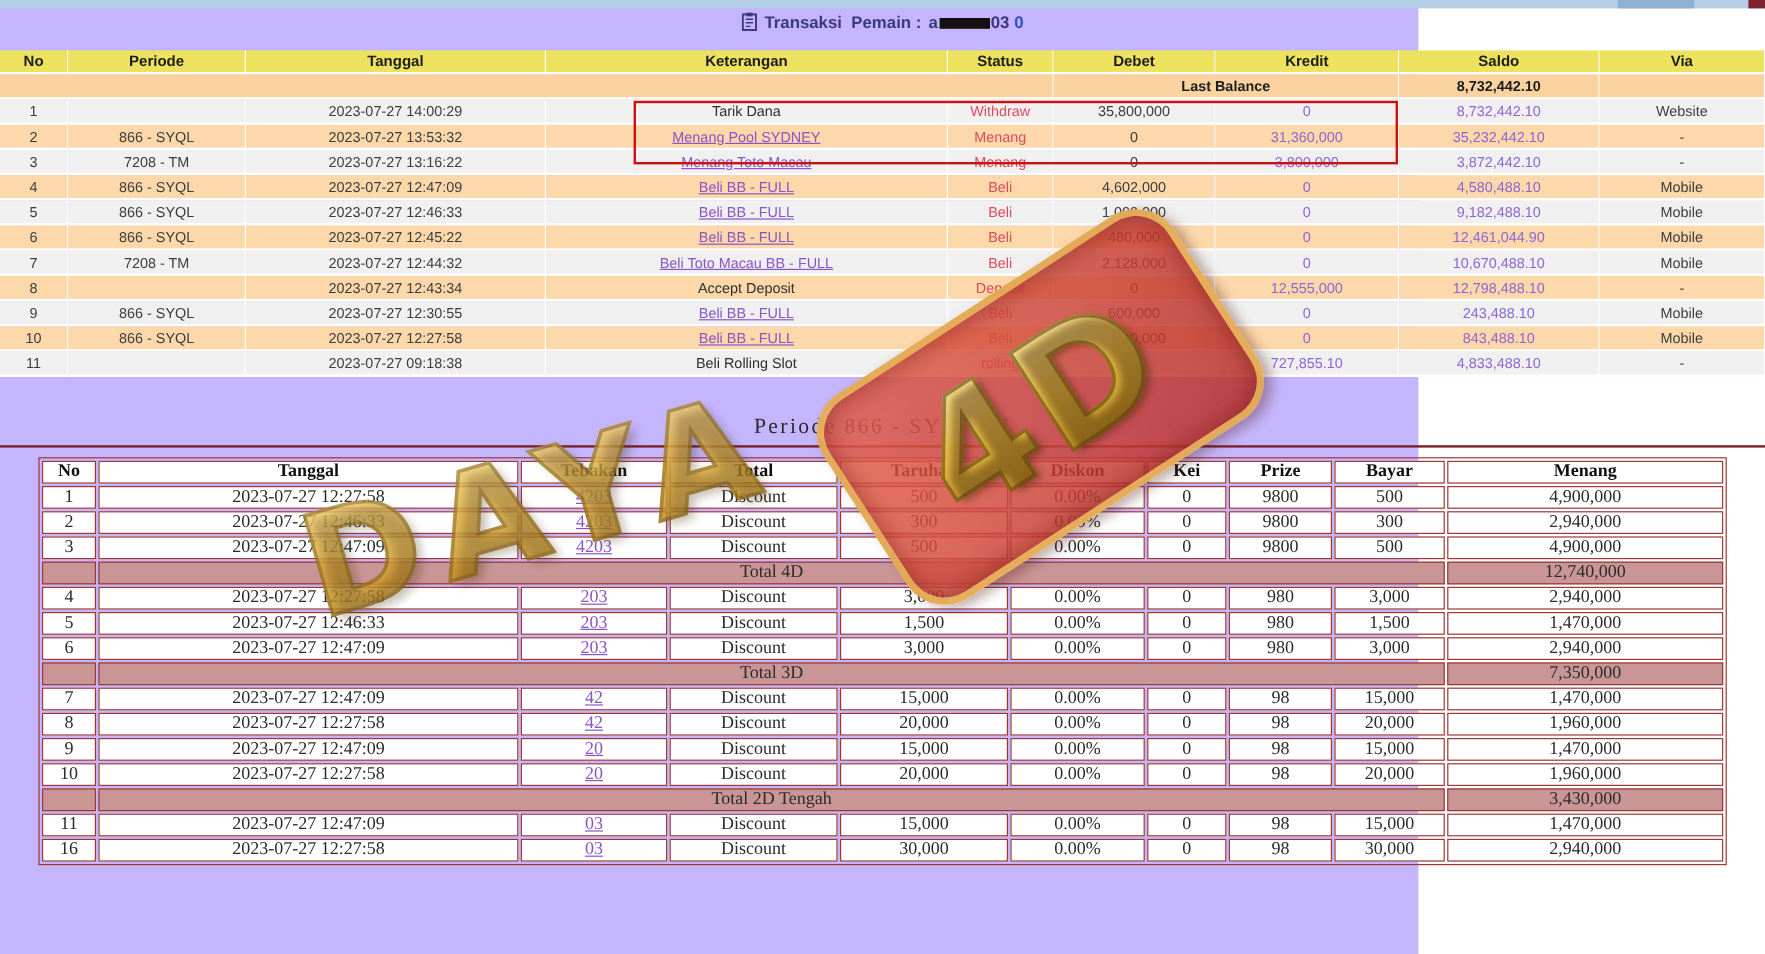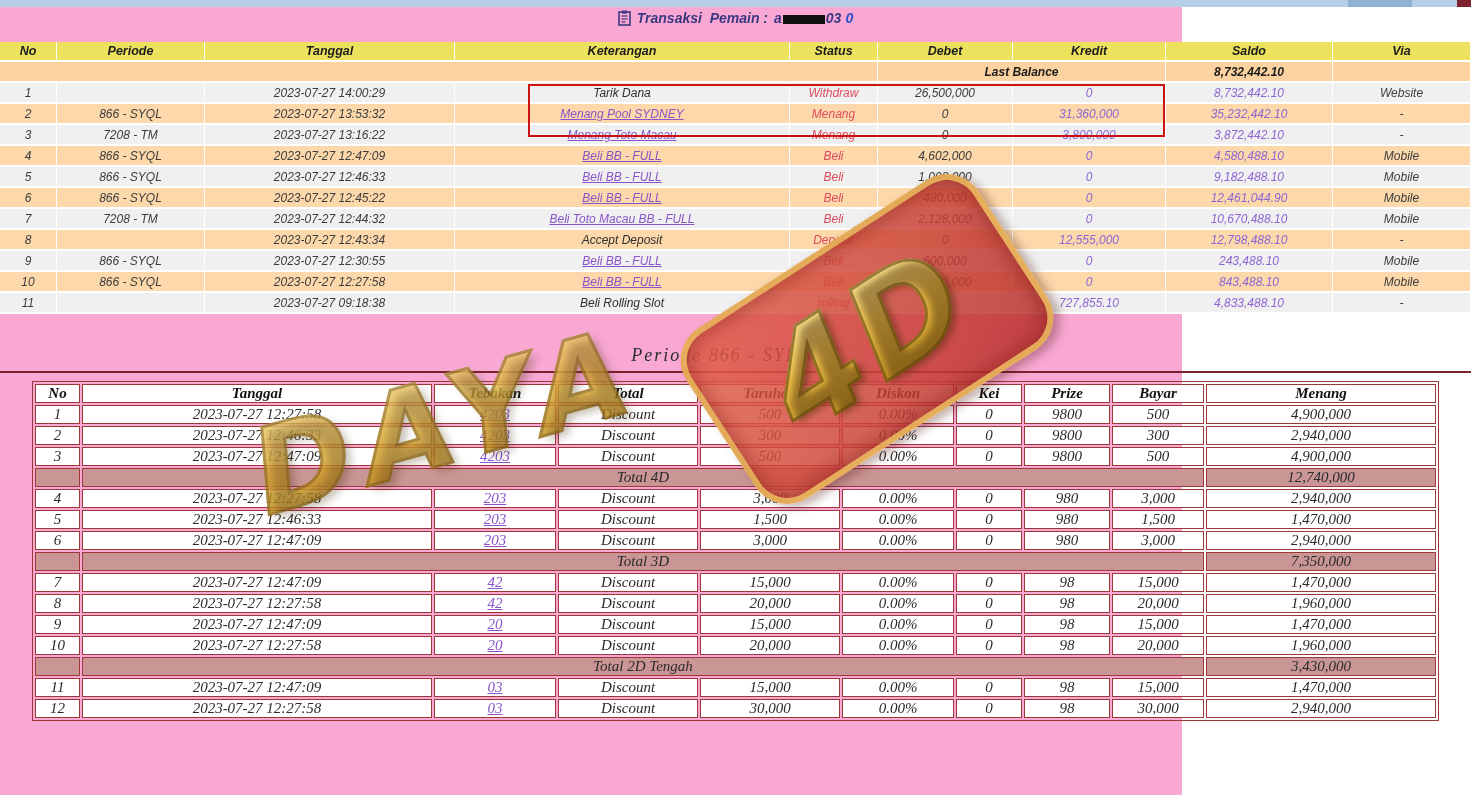--- a/index.html
+++ b/index.html
@@ -1,18 +1,18 @@
 <!DOCTYPE html>
 <html><head>
 <meta charset="utf-8">
 <style>
   * { margin:0; padding:0; box-sizing:border-box; }
   html,body { width:1471px; height:795px; overflow:hidden; background:#fff;
               font-family:"Liberation Sans", sans-serif; }
-  #stage { position:relative; width:1182px; height:795px; background:#f9a8d4;font-style:italic; }
+  #stage { position:relative; width:1182px; height:795px; background:#c4b5fd; }
 
   
   .topbar { position:absolute; left:0; top:0; width:1471px; height:7px; background:#b5cfe7; }
   .topbar .seg-blue { position:absolute; left:1348px; top:0; width:64px; height:7px; background:#8fb2d3; }
   .topbar .seg-maroon { position:absolute; left:1457px; top:0; width:14px; height:7px; background:#7e2230; }
 
   
   .page-title { position:absolute; left:0; top:10px; width:1471px; text-align:center;
                 font-size:14px; font-weight:bold; color:#3a3880; }
   .page-title .inner { display:inline-flex; align-items:center; gap:6px; }
@@ -146,21 +146,21 @@
         <td class="c-saldo bold">8,732,442.10</td>
         <td></td>
       </tr>
 
         <tr class="row-light">
           <td>1</td>
           <td></td>
           <td>2023-07-27 14:00:29</td>
           <td><span class="ketp">Tarik Dana</span></td>
           <td class="c-status">Withdraw</td>
-          <td>26,500,000</td>
+          <td>35,800,000</td>
           <td class="c-kredit">0</td>
           <td class="c-saldo">8,732,442.10</td>
           <td>Website</td>
         </tr>
 
         <tr class="row-peach">
           <td>2</td>
           <td>866 - SYQL</td>
           <td>2023-07-27 13:53:32</td>
           <td><a class="ket">Menang Pool SYDNEY</a></td>
@@ -471,21 +471,21 @@
           <td>Discount</td>
           <td>15,000</td>
           <td>0.00%</td>
           <td>0</td>
           <td>98</td>
           <td>15,000</td>
           <td>1,470,000</td>
         </tr>
 
         <tr>
-          <td>12</td>
+          <td>16</td>
           <td>2023-07-27 12:27:58</td>
           <td><a class="tebakan">03</a></td>
           <td>Discount</td>
           <td>30,000</td>
           <td>0.00%</td>
           <td>0</td>
           <td>98</td>
           <td>30,000</td>
           <td>2,940,000</td>
         </tr>

